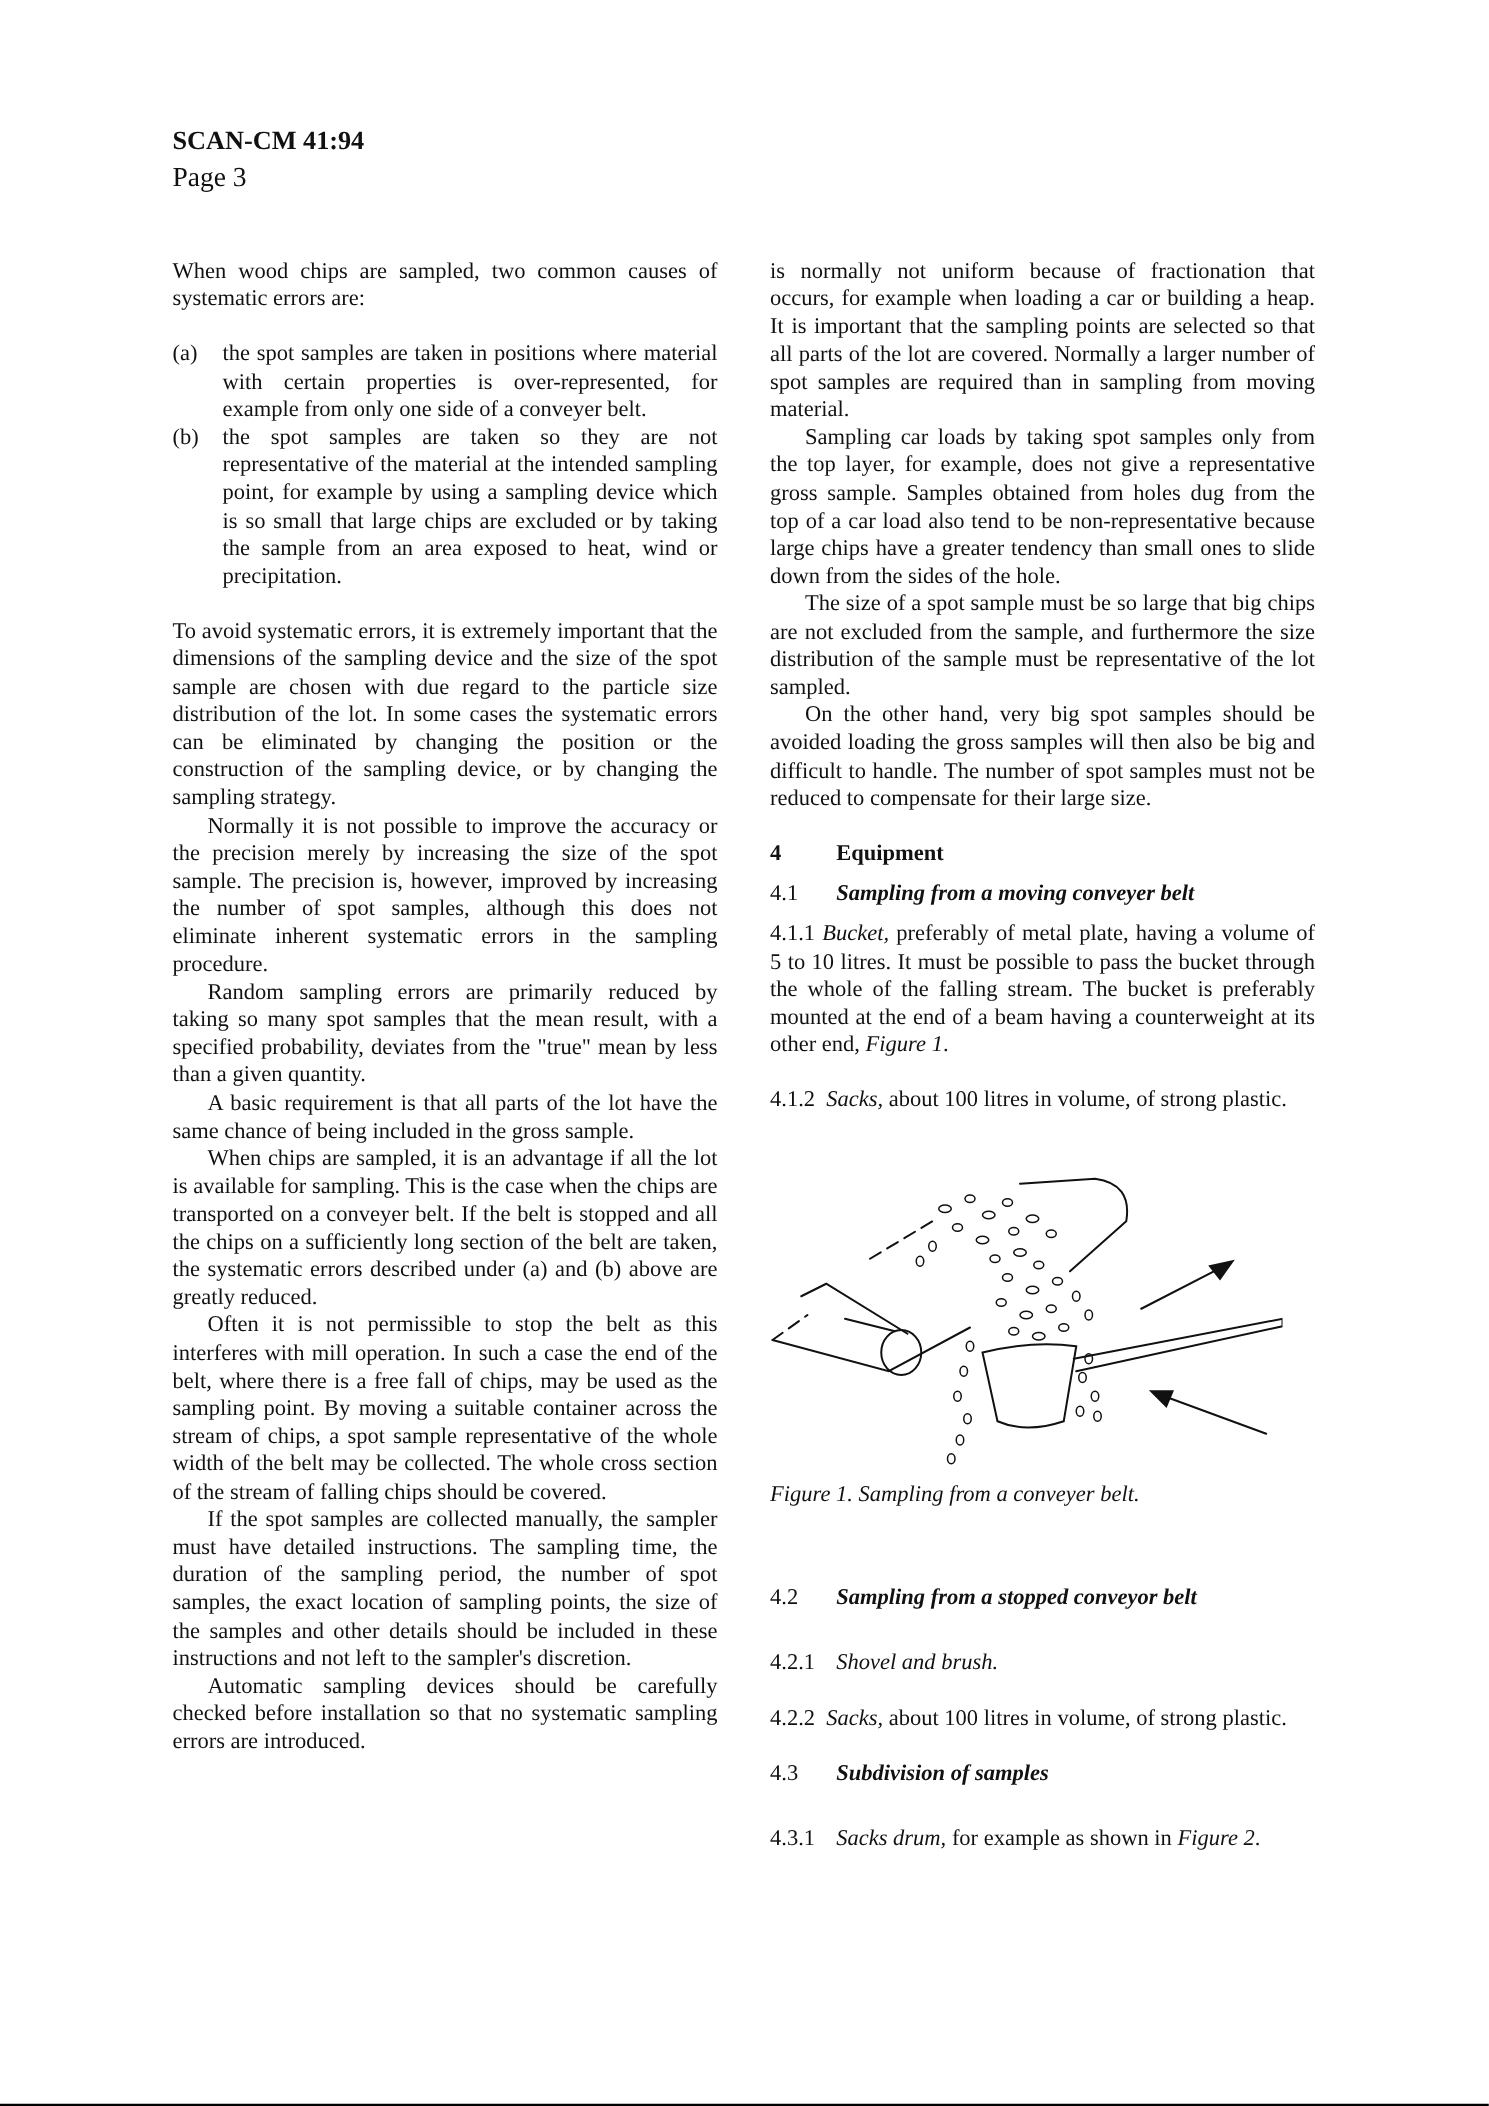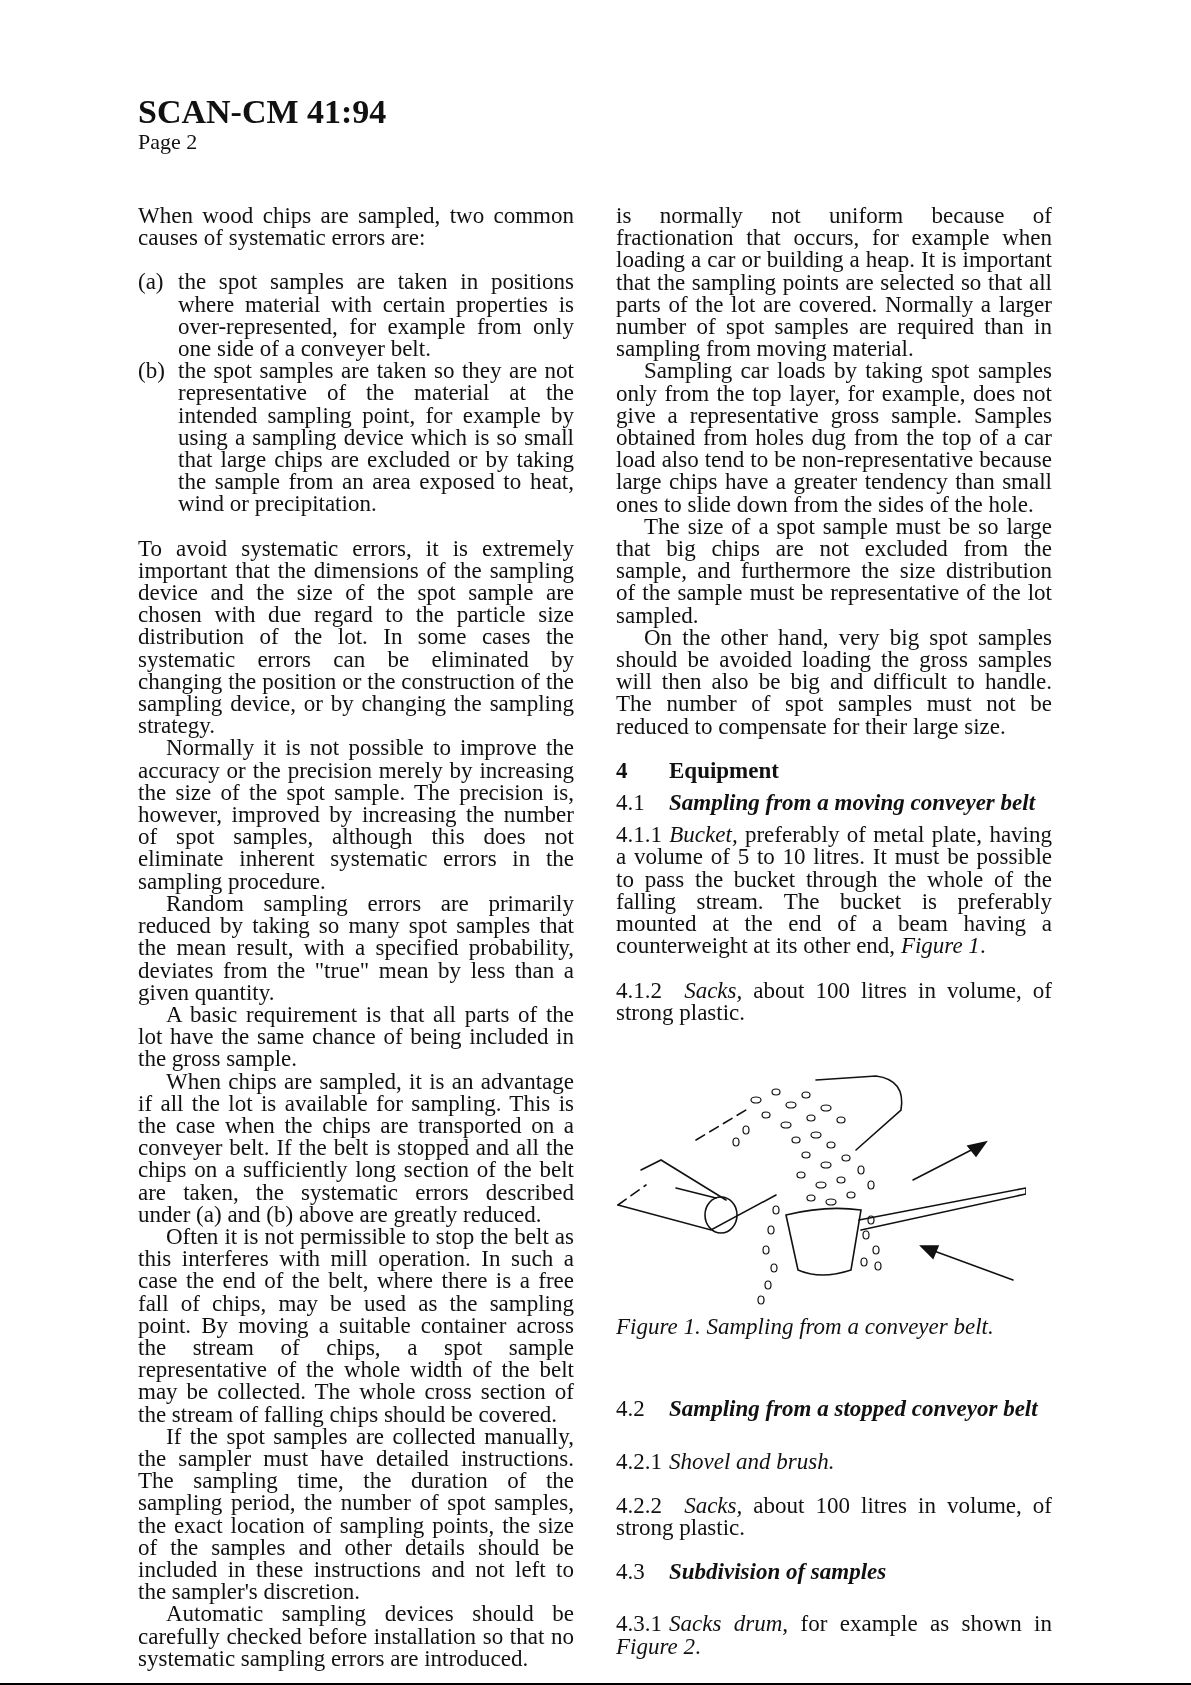--- a/index.html
+++ b/index.html
@@ -2,23 +2,23 @@
 <html><head>
 <meta charset="utf-8">
 <style>
   html, body { margin: 0; padding: 0; }
   body {
     width: 1191px; height: 1685px; position: relative; overflow: hidden;
     background: #ffffff; color: #111;
     font-family: "Liberation Serif", "DejaVu Serif", serif;
   }
   .header { position: absolute; left: 138px; top: 96px; }
-  .doc-id { font-weight: bold; font-size: 34px; line-height: 32px; }
+  .doc-id { font-weight: bold; font-size: 21px; line-height: 32px; }
   .page-no { font-size: 22px; line-height: 28px; }
-  .col { position: absolute; top: 205px; width: 436px; font-size: 23px; line-height: 22.2px; text-align: justify; }
+  .col { position: absolute; top: 205px; width: 436px; font-size: 18px; line-height: 22.2px; text-align: justify; }
   .col.left { left: 138px; }
   .col.right { left: 616px; top: 205px; }
   p { margin: 0; }
   .ind { text-indent: 28px; }
   .gap { height: 22px; }
   .list-item { display: flex; }
   .list-item .lbl { width: 40px; flex: none; }
   .list-item .txt { flex: 1; text-align: justify; }
   .sec { font-weight: bold; margin: 0; }
   .sec .num { display: inline-block; width: 53px; font-weight: bold; }
@@ -28,21 +28,21 @@
   em { font-style: italic; }
   .figure { width: 410px; height: 240px; margin-top: 4px; }
   .caption { font-style: italic; margin-top: 2px; }
   .bottom-rule { position: absolute; left: 0; right: 0; bottom: 0; height: 2px; background: #000; }
 </style>
 </head>
 <body>
 
 <div class="header">
   <div class="doc-id">SCAN-CM 41:94</div>
-  <div class="page-no">Page 2</div>
+  <div class="page-no">Page 3</div>
 </div>
 
 <div class="col left">
   <p>When wood chips are sampled, two common causes of systematic errors are:</p>
   <div class="gap"></div>
   <div class="list-item">
     <span class="lbl">(a)</span>
     <span class="txt">the spot samples are taken in positions where material with certain properties is over-represented, for example from only one side of a conveyer belt.</span>
   </div>
   <div class="list-item">

